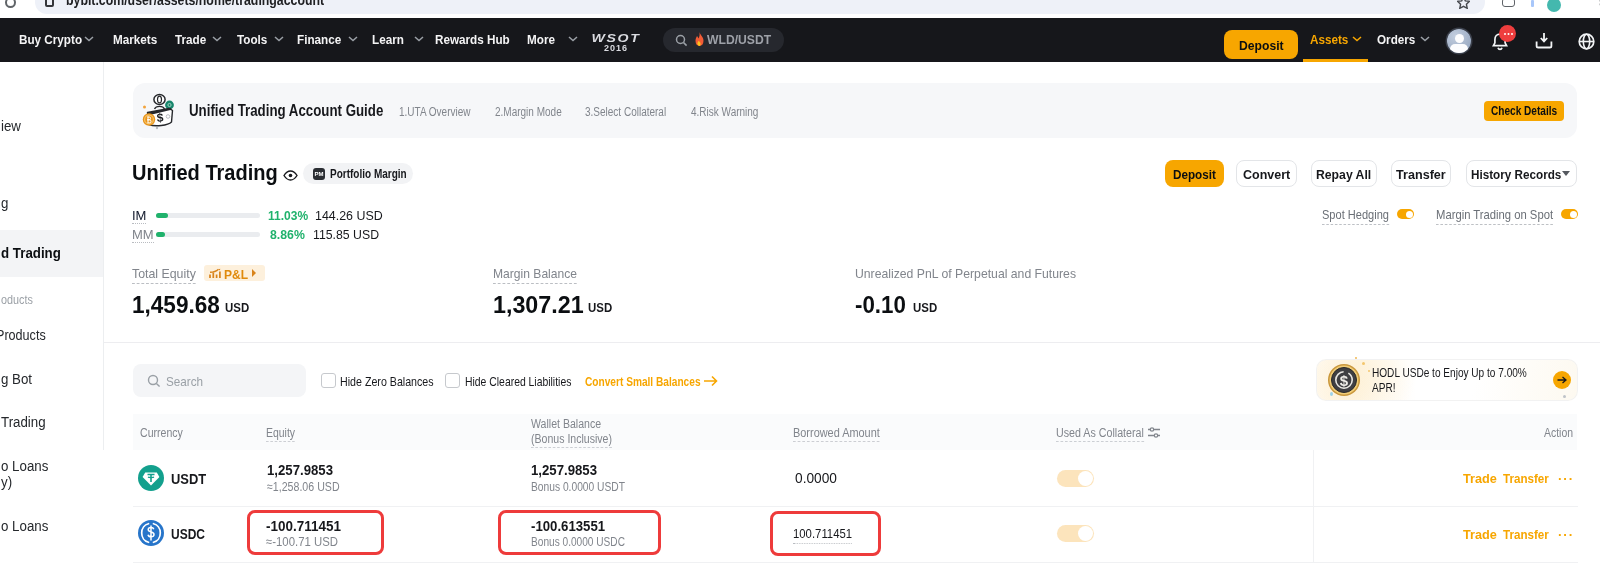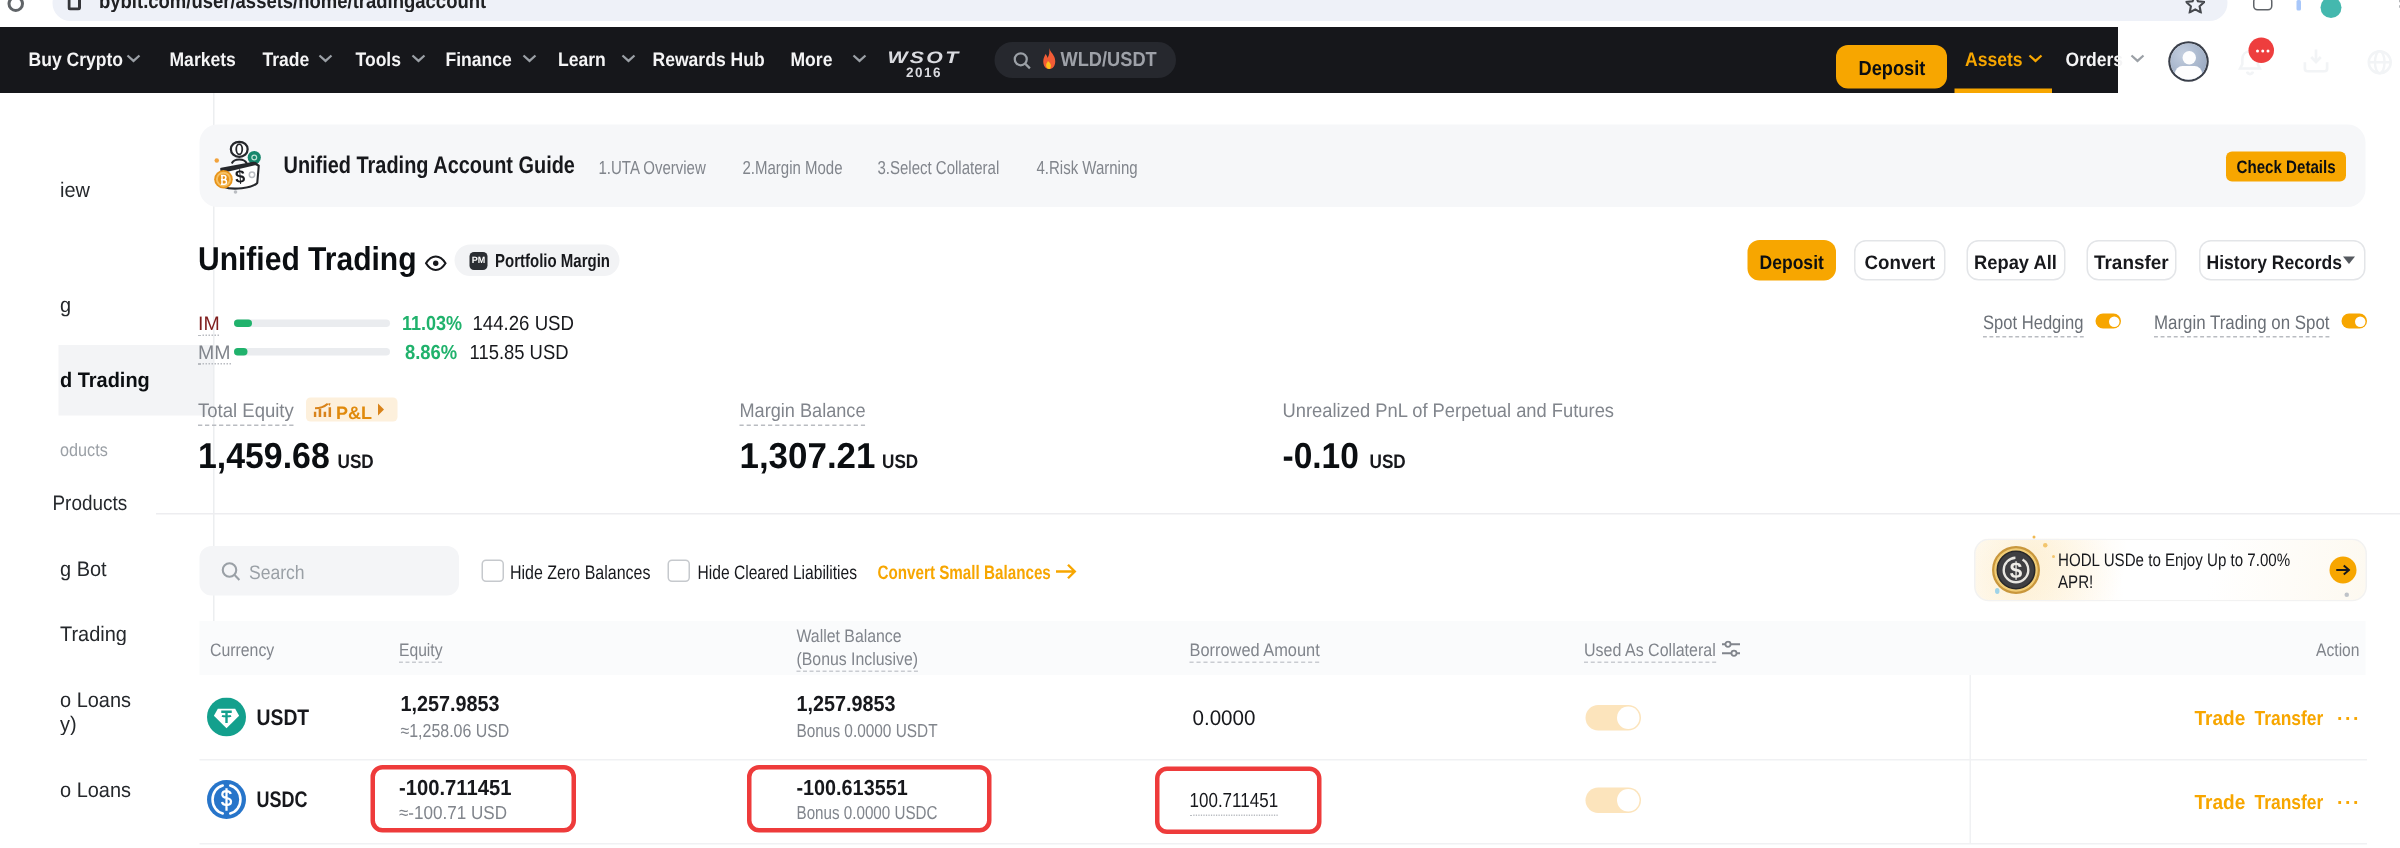--- a/index.html
+++ b/index.html
@@ -18,21 +18,21 @@
   <div class="abs sx" style="left:66px;top:-8px;font-size:14px;font-weight:bold;color:#202124;transform:scaleX(0.88);">bybit.com/user/assets/home/tradingaccount</div>
   <svg class="abs" style="left:1457px;top:-3px;" width="13" height="12" viewBox="0 0 13 12">
       <path d="M6.5 0l1.8 3.8 4.2.5-3.1 2.9.8 4.1-3.7-2-3.7 2 .8-4.1L.5 4.3l4.2-.5z" fill="none" stroke="#45484d" stroke-width="1.4"></path>
     </svg>
   <div class="abs" style="left:1502px;top:-2px;width:13px;height:9px;border:1.6px solid #5f6368;border-radius:3px;"></div>
   <div class="abs" style="left:1531px;top:0;width:2.5px;height:7px;background:#a8c7fa;border-radius:1px;"></div>
   <div class="abs" style="left:1547px;top:-2px;width:14px;height:14px;border-radius:50%;background:#44b8ae;"></div>
   <div class="abs" style="left:1595px;top:-6px;color:#5f6368;font-size:11px;font-weight:bold;">⋮</div>
 </div>
 
-<div class="abs" id="nav" style="left:0;top:18px;width:1412px;height:44px;background:#16171b;color:#f4f4f5;font-size:13px;font-weight:bold;">
+<div class="abs" id="nav" style="left:0;top:18px;width:1600px;height:44px;background:#16171b;color:#f4f4f5;font-size:13px;font-weight:bold;">
   <div class="abs sx" style="left:19px;top:14px;transform:scaleX(0.9);">Buy Crypto</div>
   <svg class="abs" style="left:84px;top:18px;" width="10" height="6">
       <path d="M1 1l4 3.6L9 1" stroke="#9ba0a6" stroke-width="1.5" fill="none"></path>
     </svg>
   <div class="abs sx" style="left:113px;top:14px;transform:scaleX(0.9);">Markets</div>
   <div class="abs sx" style="left:175px;top:14px;transform:scaleX(0.9);">Trade</div>
   <svg class="abs" style="left:212px;top:18px;" width="10" height="6">
       <path d="M1 1l4 3.6L9 1" stroke="#9ba0a6" stroke-width="1.5" fill="none"></path>
     </svg>
   <div class="abs sx" style="left:237px;top:14px;transform:scaleX(0.9);">Tools</div>
@@ -94,21 +94,21 @@
       <path d="M9 1v8M5.8 6l3.2 3.4L12.2 6" fill="none" stroke="#f2f4f6" stroke-width="1.8"></path>
       <path d="M1.6 9.5v4.4a1.6 1.6 0 001.6 1.6h11.6a1.6 1.6 0 001.6-1.6V9.5" fill="none" stroke="#f2f4f6" stroke-width="1.8"></path>
     </svg>
   <svg class="abs" style="left:1578px;top:15px;" width="17" height="17" viewBox="0 0 17 17">
       <circle cx="8.5" cy="8.5" r="7.3" stroke="#f2f4f6" stroke-width="1.7" fill="none"></circle>
       <ellipse cx="8.5" cy="8.5" rx="3.2" ry="7.3" stroke="#f2f4f6" stroke-width="1.6" fill="none"></ellipse>
       <path d="M1.4 8.5h14.2" stroke="#f2f4f6" stroke-width="1.6"></path>
     </svg>
 </div>
 
-<div class="abs" style="left:0;top:62px;width:104px;height:388px;background:#fff;border-right:1px solid #eceef0;font-size:14px;color:#25282c;margin-left:39px;">
+<div class="abs" style="left:0;top:62px;width:104px;height:388px;background:#fff;border-right:1px solid #eceef0;font-size:14px;color:#25282c;">
   <div class="abs" style="left:0;top:168px;width:103px;height:47px;background:#f3f4f6;"></div>
   <div class="abs sx" style="left:1px;top:56px;transform:scaleX(0.95);">iew</div>
   <div class="abs sx" style="left:1px;top:133px;transform:scaleX(0.95);">g</div>
   <div class="abs sx" style="left:1px;top:183px;font-weight:bold;color:#0b0e11;transform:scaleX(0.95);">d Trading</div>
   <div class="abs sx" style="left:1px;top:231px;font-size:12px;color:#9ba0a6;transform:scaleX(0.9);">oducts</div>
   <div class="abs sx" style="left:-4px;top:265px;transform:scaleX(0.9);">Products</div>
   <div class="abs sx" style="left:1px;top:309px;transform:scaleX(0.95);">g Bot</div>
   <div class="abs sx" style="left:1px;top:352px;transform:scaleX(0.95);">Trading</div>
   <div class="abs sx" style="left:1px;top:396px;transform:scaleX(0.95);">o Loans</div>
   <div class="abs sx" style="left:1px;top:412px;transform:scaleX(0.95);">y)</div>
@@ -143,21 +143,21 @@
 
 <div class="abs sx" style="left:132px;top:160px;font-size:22px;font-weight:bold;color:#0b0e11;transform:scaleX(0.91);">Unified Trading</div>
 <svg class="abs" style="left:283px;top:170px;" width="15" height="11" viewBox="0 0 15 11">
     <path d="M1 5.5C2.8 2.6 5 1 7.5 1s4.7 1.6 6.5 4.5C12.2 8.4 10 10 7.5 10S2.8 8.4 1 5.5z" fill="none" stroke="#17181c" stroke-width="1.4"></path>
     <circle cx="7.5" cy="5.5" r="1.8" fill="#17181c"></circle>
   </svg>
 <div class="abs" style="left:303px;top:163px;width:110px;height:21px;border-radius:11px;background:#f2f3f5;"></div>
 <div class="abs" style="left:313px;top:167.5px;width:12px;height:12px;border-radius:3px;background:#2b2e33;color:#fff;font-size:6px;font-weight:bold;text-align:center;line-height:12px;">PM</div>
 <div class="abs sx" style="left:330px;top:167px;font-size:12.5px;font-weight:bold;color:#17181c;transform:scaleX(0.8);">Portfolio Margin</div>
 
-<div class="abs" style="left:132px;top:208px;font-size:13px;color:#7f1d1d;border-bottom:1px dotted #b9bcc1;">IM</div>
+<div class="abs" style="left:132px;top:208px;font-size:13px;color:#0f172a;border-bottom:1px dotted #b9bcc1;">IM</div>
 <div class="abs" style="left:156px;top:212.5px;width:104px;height:5px;border-radius:2.5px;background:#eaecef;"></div>
 <div class="abs" style="left:156px;top:212.5px;width:12px;height:5px;border-radius:2.5px;background:#20b26c;"></div>
 <div class="abs sx" style="left:268px;top:208px;font-size:13.5px;font-weight:bold;color:#20b26c;transform:scaleX(0.89);">11.03%</div>
 <div class="abs sx" style="left:315px;top:208px;font-size:13.5px;color:#17181c;transform:scaleX(0.92);">144.26 USD</div>
 <div class="abs" style="left:132px;top:227px;font-size:13px;color:#81858c;border-bottom:1px dotted #b9bcc1;">MM</div>
 <div class="abs" style="left:156px;top:231.5px;width:104px;height:5px;border-radius:2.5px;background:#eaecef;"></div>
 <div class="abs" style="left:156px;top:231.5px;width:9px;height:5px;border-radius:2.5px;background:#20b26c;"></div>
 <div class="abs sx" style="left:270px;top:227px;font-size:13.5px;font-weight:bold;color:#20b26c;transform:scaleX(0.91);">8.86%</div>
 <div class="abs sx" style="left:313px;top:227px;font-size:13.5px;color:#17181c;transform:scaleX(0.91);">115.85 USD</div>
 

